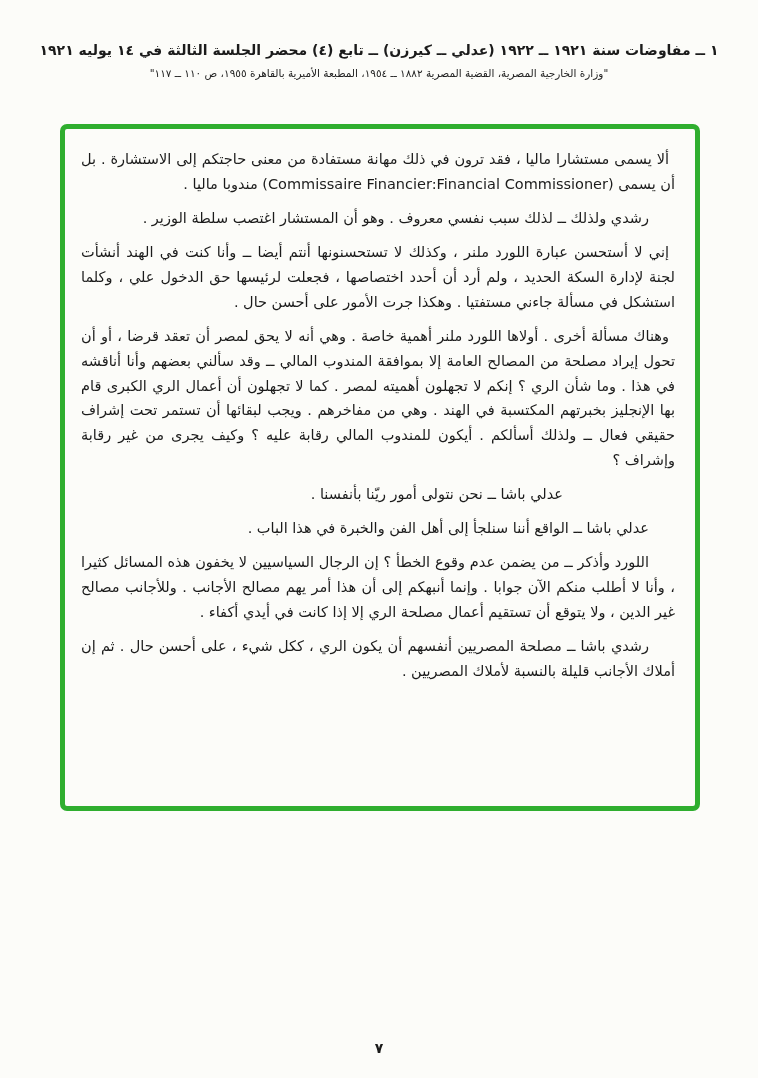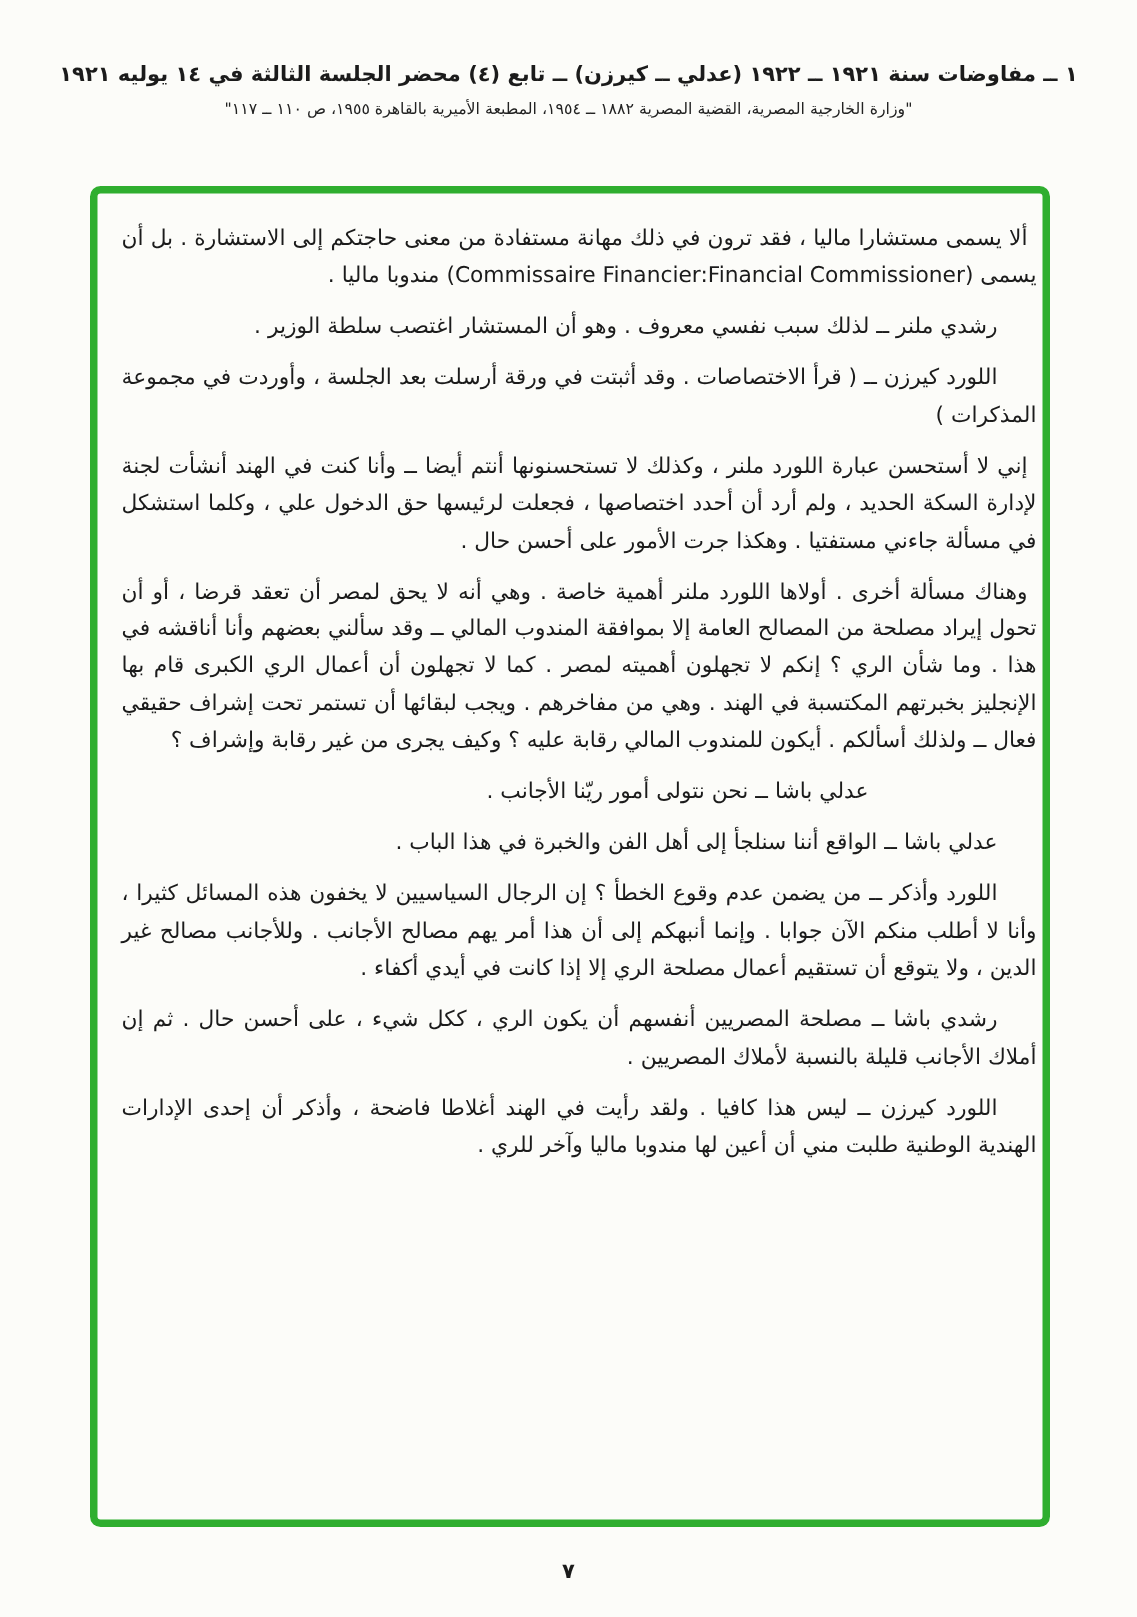--- a/index.html
+++ b/index.html
@@ -9,23 +9,23 @@
     font-family:"DejaVu Sans", sans-serif;
     color:#1b1b1b;
     position:relative;
     overflow:hidden;
   }
   .header{direction:rtl;text-align:center;padding-top:26px}
   .doc-title{font-size:15px;font-weight:bold;margin:0 0 12px}
   .doc-subtitle{font-size:14px;font-weight:bold;margin:16px 0 9px;letter-spacing:.2px}
   .doc-source{font-size:10.5px;margin:0;color:#222}
   .frame{
-    position:absolute;left:60px;top:124px;width:640px;height:894px;
+    position:absolute;left:60px;top:124px;width:640px;height:687px;
     border:5px solid #2fae2f;border-radius:7px;box-sizing:border-box;
-    padding:18px 4px 8px 16px;
+    padding:18px 20px 8px 16px;
     direction:rtl;overflow:hidden;background:transparent;
   }
   .para{
     font-size:14.5px;line-height:1.72;text-align:justify;
     margin:0 0 9px;text-indent:26px;
   }
   .para.indent-lg{text-indent:112px}
   .para.no-indent{text-indent:6px}
   .footer{
     position:absolute;left:0;bottom:22px;width:100%;
@@ -35,24 +35,22 @@
 </head>
 <body>
 
 <div class="header">
   <p class="doc-subtitle">١ ــ مفاوضات سنة ١٩٢١ ــ ١٩٢٢ (عدلي ــ كيرزن) ــ تابع (٤) محضر الجلسة الثالثة في ١٤ يوليه ١٩٢١</p>
   <p class="doc-source">"وزارة الخارجية المصرية، القضية المصرية ١٨٨٢ ــ ١٩٥٤، المطبعة الأميرية بالقاهرة ١٩٥٥، ص ١١٠ ــ ١١٧"</p>
 </div>
 
 <div class="frame">
   <p class="para no-indent">ألا يسمى مستشارا ماليا ، فقد ترون في ذلك مهانة مستفادة من معنى حاجتكم إلى الاستشارة . بل أن يسمى (Commissaire Financier:Financial Commissioner) مندوبا ماليا .</p>
-  <p class="para">رشدي ملنر ــ لذلك سبب نفسي معروف . وهو أن المستشار اغتصب سلطة الوزير .</p>
-  <p class="para">اللورد كيرزن ــ ( قرأ الاختصاصات . وقد أثبتت في ورقة أرسلت بعد الجلسة ، وأوردت في مجموعة المذكرات )</p>
+  <p class="para">رشدي ولذلك ــ لذلك سبب نفسي معروف . وهو أن المستشار اغتصب سلطة الوزير .</p>
   <p class="para no-indent">إني لا أستحسن عبارة اللورد ملنر ، وكذلك لا تستحسنونها أنتم أيضا ــ وأنا كنت في الهند أنشأت لجنة لإدارة السكة الحديد ، ولم أرد أن أحدد اختصاصها ، فجعلت لرئيسها حق الدخول علي ، وكلما استشكل في مسألة جاءني مستفتيا . وهكذا جرت الأمور على أحسن حال .</p>
   <p class="para no-indent">وهناك مسألة أخرى . أولاها اللورد ملنر أهمية خاصة . وهي أنه لا يحق لمصر أن تعقد قرضا ، أو أن تحول إيراد مصلحة من المصالح العامة إلا بموافقة المندوب المالي ــ وقد سألني بعضهم وأنا أناقشه في هذا . وما شأن الري ؟ إنكم لا تجهلون أهميته لمصر . كما لا تجهلون أن أعمال الري الكبرى قام بها الإنجليز بخبرتهم المكتسبة في الهند . وهي من مفاخرهم . ويجب لبقائها أن تستمر تحت إشراف حقيقي فعال ــ ولذلك أسألكم . أيكون للمندوب المالي رقابة عليه ؟ وكيف يجرى من غير رقابة وإشراف ؟</p>
-  <p class="para indent-lg">عدلي باشا ــ نحن نتولى أمور ريّنا الأجانب .</p>
+  <p class="para indent-lg">عدلي باشا ــ نحن نتولى أمور ريّنا بأنفسنا .</p>
   <p class="para">عدلي باشا ــ الواقع أننا سنلجأ إلى أهل الفن والخبرة في هذا الباب .</p>
   <p class="para">اللورد وأذكر ــ من يضمن عدم وقوع الخطأ ؟ إن الرجال السياسيين لا يخفون هذه المسائل كثيرا ، وأنا لا أطلب منكم الآن جوابا . وإنما أنبهكم إلى أن هذا أمر يهم مصالح الأجانب . وللأجانب مصالح غير الدين ، ولا يتوقع أن تستقيم أعمال مصلحة الري إلا إذا كانت في أيدي أكفاء .</p>
   <p class="para">رشدي باشا ــ مصلحة المصريين أنفسهم أن يكون الري ، ككل شيء ، على أحسن حال . ثم إن أملاك الأجانب قليلة بالنسبة لأملاك المصريين .</p>
-  <p class="para">اللورد كيرزن ــ ليس هذا كافيا . ولقد رأيت في الهند أغلاطا فاضحة ، وأذكر أن إحدى الإدارات الهندية الوطنية طلبت مني أن أعين لها مندوبا ماليا وآخر للري .</p>
 </div>
 
 <div class="footer">٧</div>
 
 </body></html>

